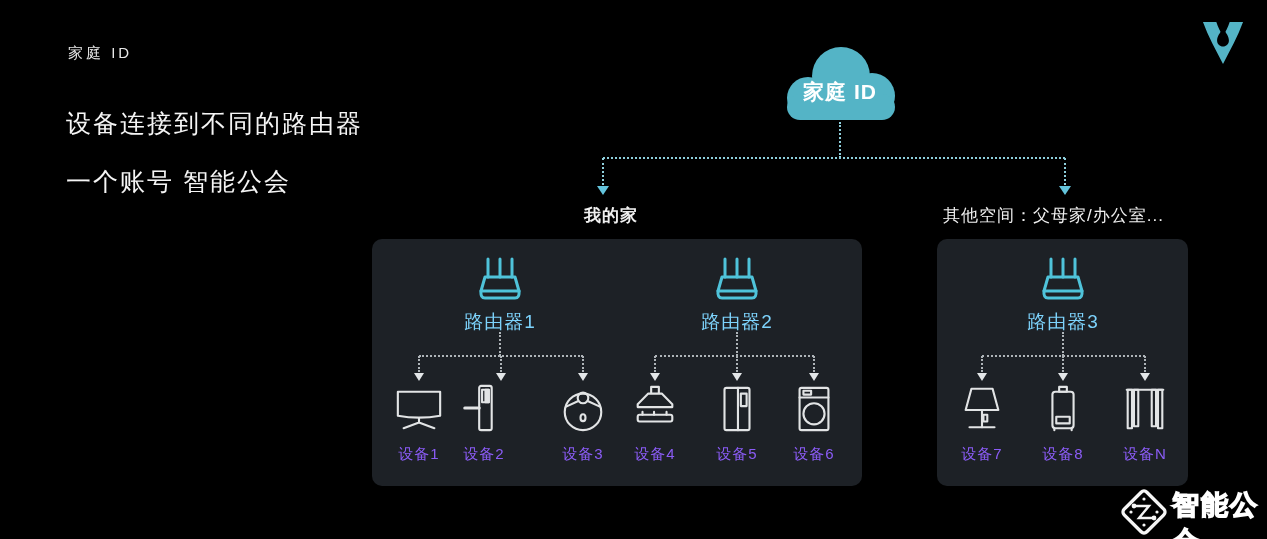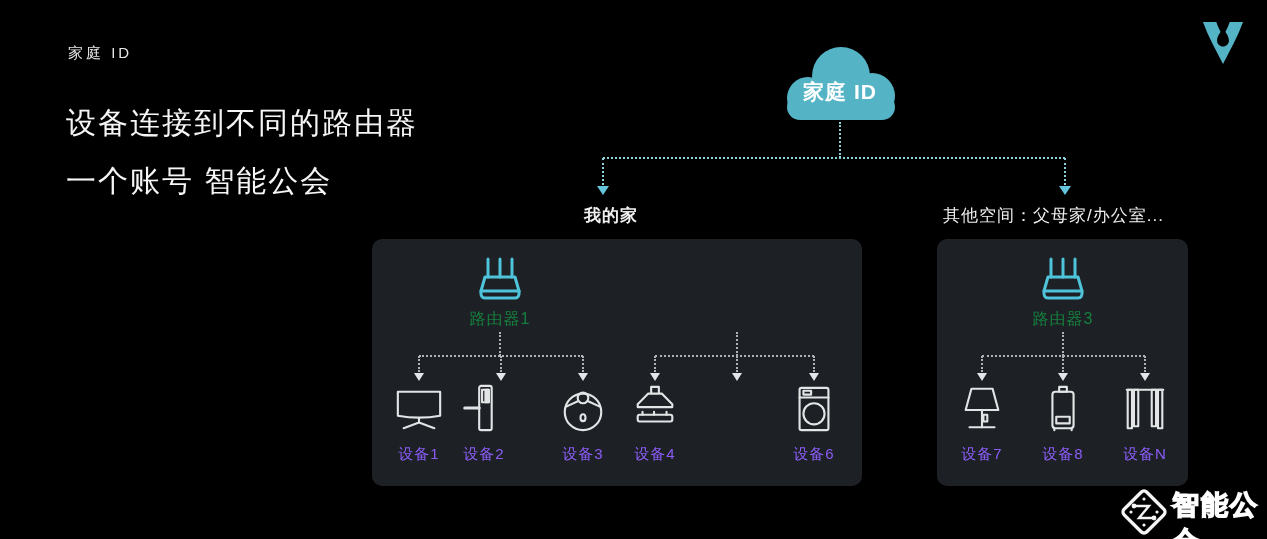--- a/index.html
+++ b/index.html
@@ -3,21 +3,21 @@
 <meta charset="utf-8">
 <style>
   * { margin:0; padding:0; box-sizing:border-box; }
   html,body { background:#000; }
   body { font-family:"Liberation Sans","DejaVu Sans",sans-serif; }
   .slide { position:relative; width:1267px; height:539px; background:#000; overflow:hidden; }
 
   .abs { position:absolute; }
 
   .eyebrow { left:68px; top:44px; font-size:15px; letter-spacing:3px; color:#e8e8e8; }
-  .title { left:66px; top:94px; font-size:30px; line-height:58px; letter-spacing:2px;
+  .title { left:66px; top:94px; font-size:25px; line-height:58px; letter-spacing:2px;
            color:#f5f5f5; font-weight:400; }
 
   .brand-logo { left:1202px; top:20px; width:42px; height:46px; }
 
   .cloud-wrap { left:778px; top:42px; width:124px; height:78px; }
   .cloud-label { position:absolute; left:0; top:36px; width:100%; text-align:center;
                  font-size:21px; font-weight:600; letter-spacing:1px; color:#fff; }
 
   
   .dot-v-teal { border-left:2px dotted #8ecfdc; width:0; }
@@ -34,21 +34,21 @@
 
   .group-label { font-size:17px; color:#f0f0f0; letter-spacing:1px; }
   .gl-left  { left:584px; top:204px;font-weight:bold; }
   .gl-right { left:943px; top:204px; }
 
   .panel { background:#1d2126; border-radius:10px; }
   .panel-left  { left:372px; top:239px; width:490px; height:247px; }
   .panel-right { left:937px; top:239px; width:251px; height:247px; }
 
   .router { top:256px; width:100px; text-align:center; }
-  .router-label { margin-top:3px; font-size:16px; color:#15803d; letter-spacing:1px; }
+  .router-label { margin-top:3px; font-size:19px; color:#7dd3fc; letter-spacing:1px; }
 
   
   .dot-v-w { border-left:2px dotted #aeb4b8; width:0; }
   .dot-h-w { border-top:2px dotted #aeb4b8; height:0; }
   .arrow-w { width:0; height:0; border-left:5px solid transparent;
              border-right:5px solid transparent; border-top:8px solid #e3e6e8; }
 
   .device { top:384px; width:84px; text-align:center; }
   .device-label { margin-top:7px; font-size:15px; color:#8b5cf6; letter-spacing:1px; }
 
@@ -106,20 +106,28 @@
   <div class="abs panel panel-right"></div>
 
   <div class="abs router" style="left:450px;">
     <svg class="router-svg" width="56" height="46" viewBox="0 0 56 46">
       <path d="M16 3 V21 M28 3 V21 M40 3 V21"></path>
       <path d="M13 21 L43 21 L47 35 L9 35 Z"></path>
       <path d="M9 35 Q8.3 42 13 42 H43 Q47.7 42 47 35"></path>
     </svg>
     <div class="router-label">路由器1</div>
   </div>
+  <div class="abs router" style="left:687px;">
+    <svg class="router-svg" width="56" height="46" viewBox="0 0 56 46">
+      <path d="M16 3 V21 M28 3 V21 M40 3 V21"></path>
+      <path d="M13 21 L43 21 L47 35 L9 35 Z"></path>
+      <path d="M9 35 Q8.3 42 13 42 H43 Q47.7 42 47 35"></path>
+    </svg>
+    <div class="router-label">路由器2</div>
+  </div>
   <div class="abs router" style="left:1013px;">
     <svg class="router-svg" width="56" height="46" viewBox="0 0 56 46">
       <path d="M16 3 V21 M28 3 V21 M40 3 V21"></path>
       <path d="M13 21 L43 21 L47 35 L9 35 Z"></path>
       <path d="M9 35 Q8.3 42 13 42 H43 Q47.7 42 47 35"></path>
     </svg>
     <div class="router-label">路由器3</div>
   </div>
 
   <div class="abs dot-v-w" style="left:499px; top:332px; height:24px;"></div>
@@ -175,20 +183,28 @@
     <div class="device-label">设备3</div>
   </div>
   <div class="abs device" style="left:613px;">
     <svg class="dev-svg" width="56" height="50" viewBox="0 0 56 52">
       <path d="M24 3 H32 V9 M24 9 V3"></path>
       <path d="M10 21 L21 10 H35 L46 21 V24 H10 Z"></path>
       <path d="M15 29 V32 M27 29 V32 M40 29 V32"></path>
       <rect x="10" y="32" width="36" height="7" rx="2"></rect>
     </svg>
     <div class="device-label">设备4</div>
+  </div>
+  <div class="abs device" style="left:695px;">
+    <svg class="dev-svg" width="56" height="50" viewBox="0 0 56 52">
+      <rect x="15" y="4" width="26" height="44" rx="2"></rect>
+      <path d="M29 4 V48"></path>
+      <rect x="32" y="10" width="6" height="13"></rect>
+    </svg>
+    <div class="device-label">设备5</div>
   </div>
   <div class="abs device" style="left:772px;">
     <svg class="dev-svg" width="56" height="50" viewBox="0 0 56 52">
       <rect x="13" y="4" width="30" height="44" rx="2"></rect>
       <path d="M13 14 H43"></path>
       <rect x="17" y="7" width="8" height="4"></rect>
       <circle cx="28" cy="31" r="11"></circle>
     </svg>
     <div class="device-label">设备6</div>
   </div>

